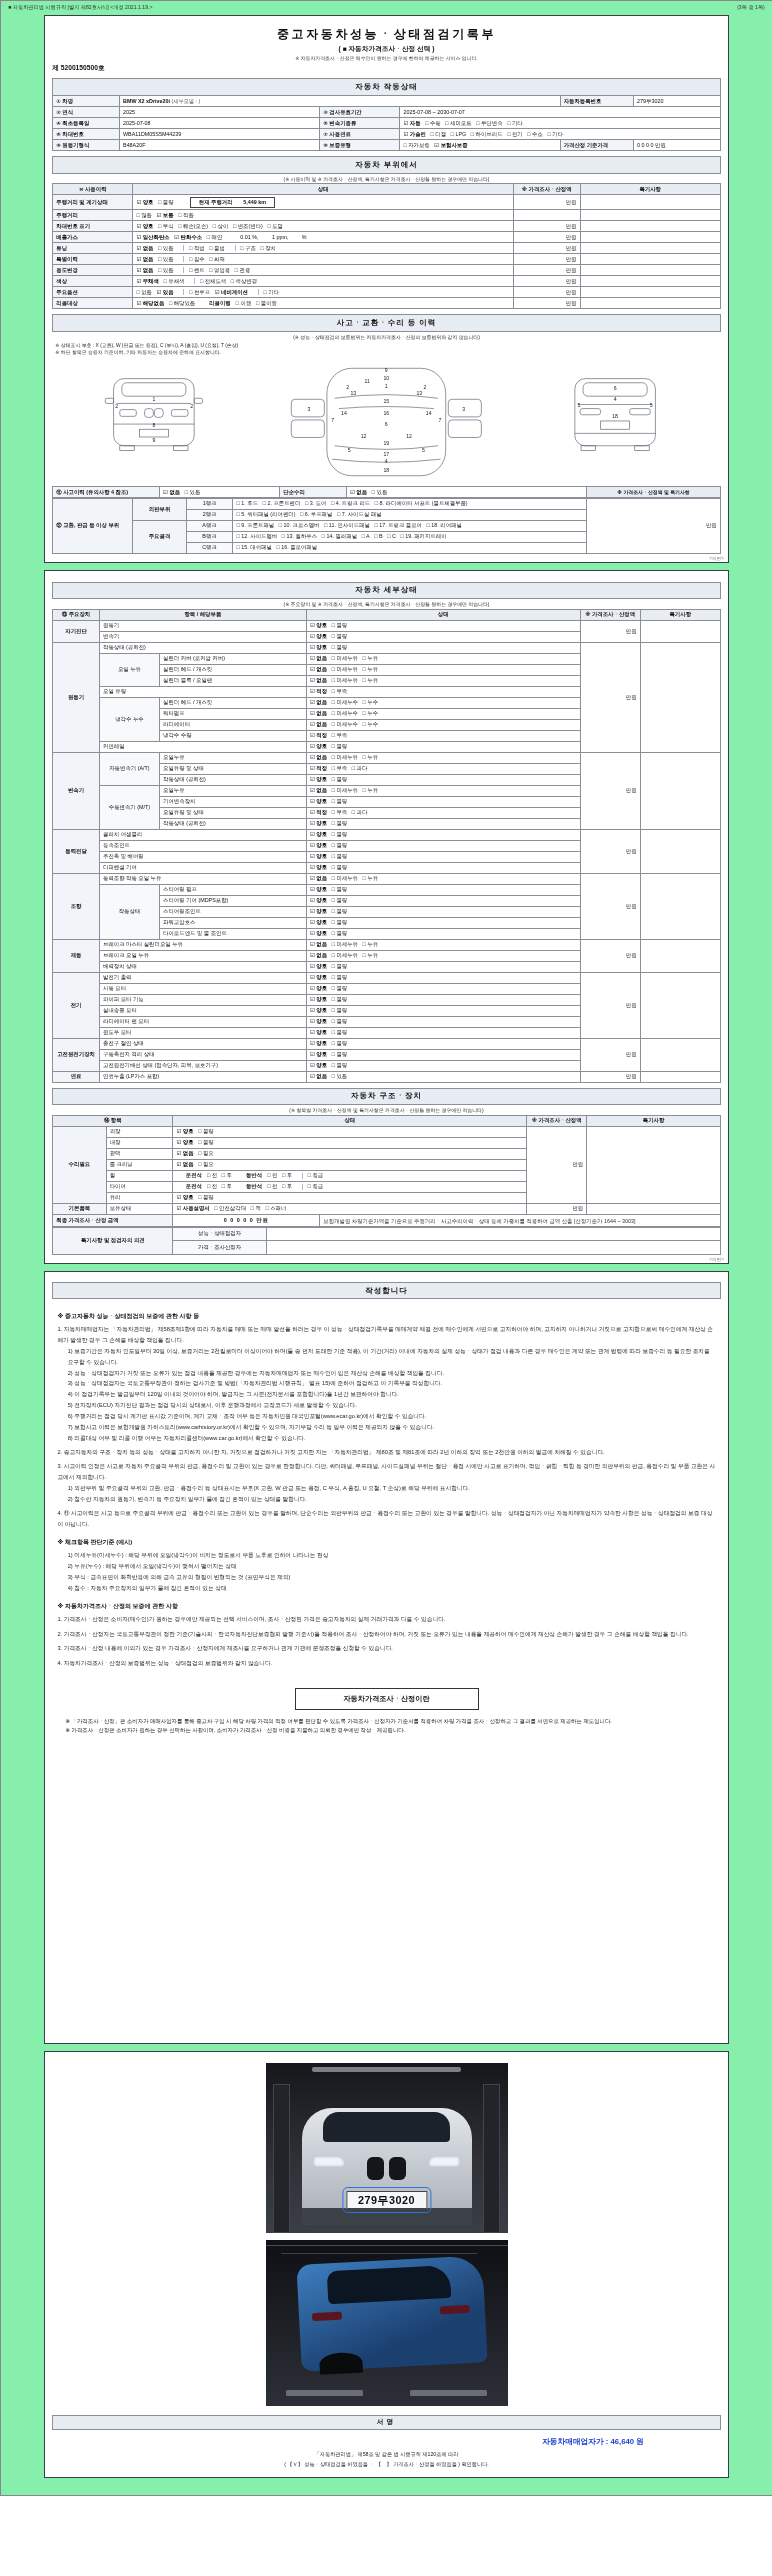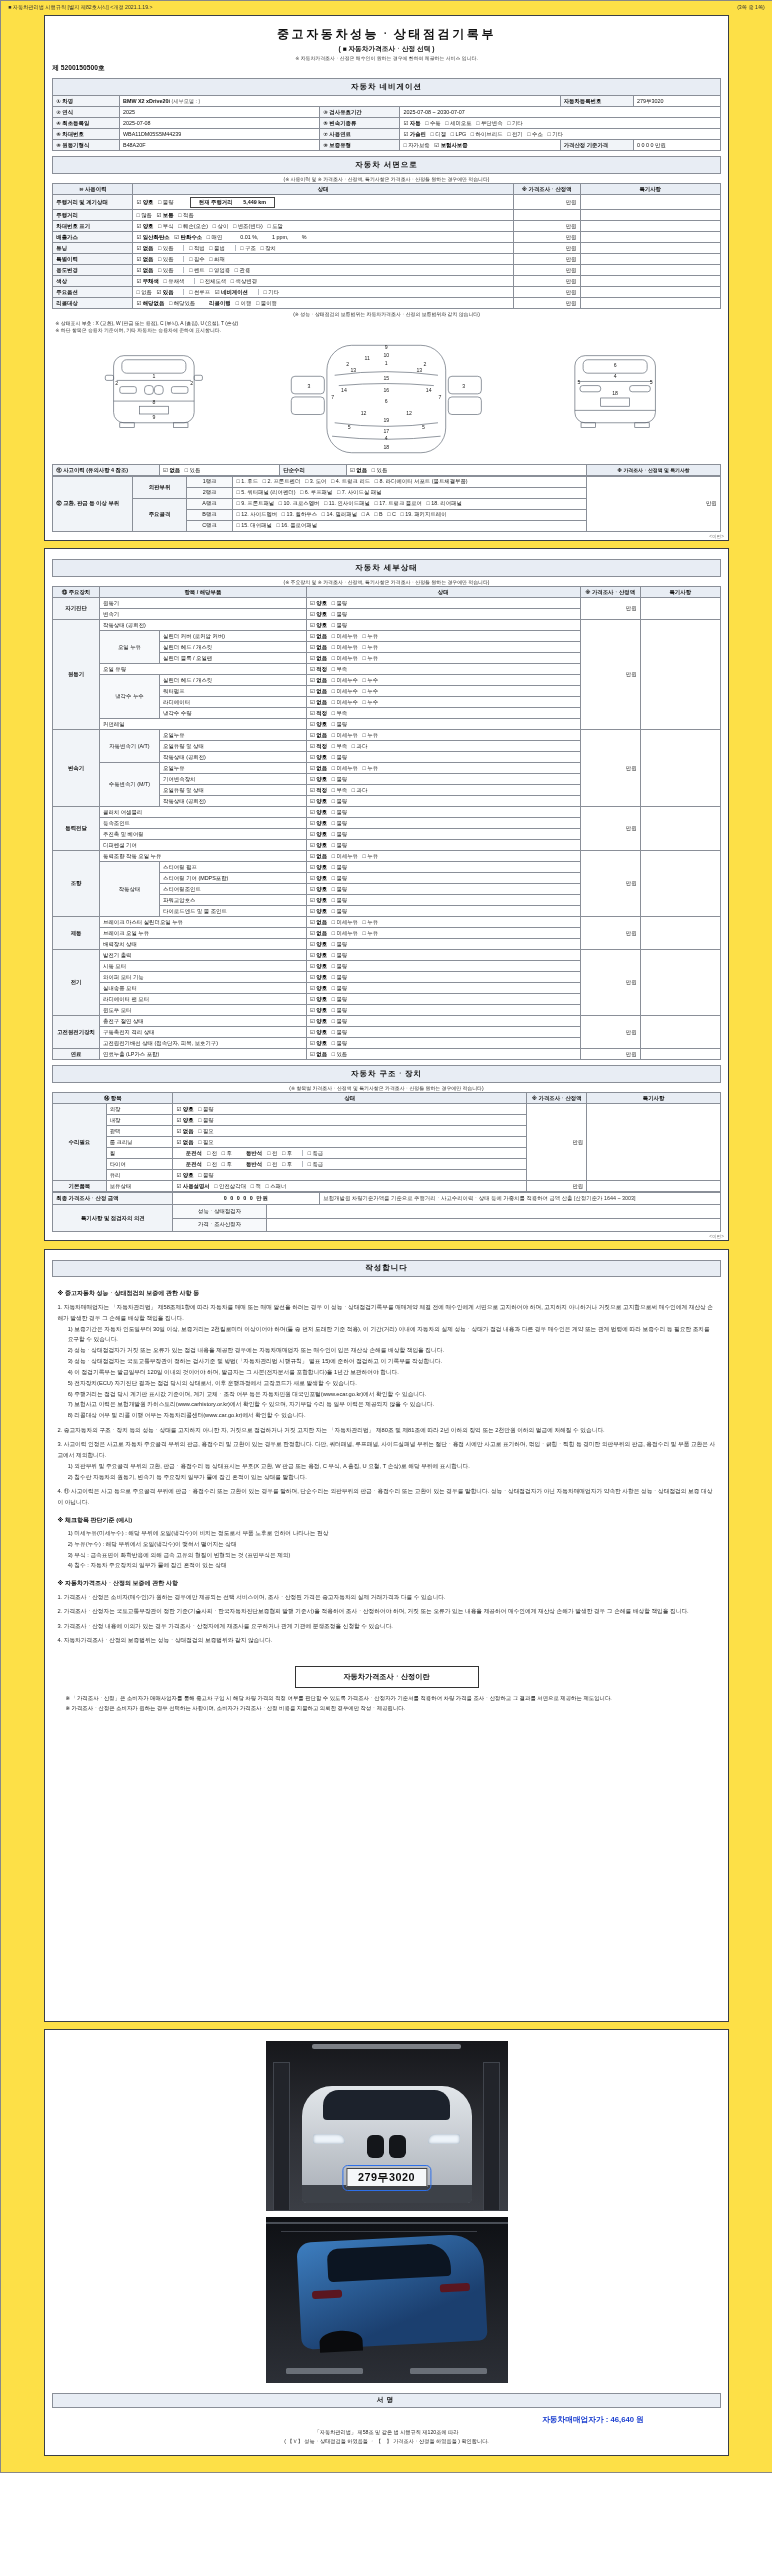--- a/index.html
+++ b/index.html
@@ -1,17 +1,17 @@
 <!DOCTYPE html>
 <html style="font-size:8.2px"><head>
 <meta charset="utf-8">
 <style>
   *{box-sizing:border-box;margin:0;padding:0;}
   body{width:773px;background:#fff;font-family:"Liberation Sans","DejaVu Sans",sans-serif;color:#111;}
-  .page{width:773px;border:0.5px solid #888;background:#fde047;padding:2.1px 0 9.3px;}
+  .page{width:773px;border:0.5px solid #888;background:#86efac;padding:2.1px 0 9.3px;}
   .topline{display:flex;justify-content:space-between;font-size:5.2px;color:#333;padding:1px 7.2px 2.1px;}
   .sheet{width:685px;margin:2.1px auto 7.2px;border:1px solid #3a3f46;background:#fff;padding:5.2px 7.2px 8.2px;position:relative;}
   .main-title{text-align:center;font-size:12px;font-weight:bold;letter-spacing:2.6px;margin-top:4.1px;}
   .sub-title{text-align:center;font-size:6.7px;font-weight:bold;margin:2.6px 0 1px;}
   .head-note{text-align:center;font-size:4.9px;color:#333;margin-bottom:3.1px;}
   .doc-no{font-size:6.7px;font-weight:bold;margin:3.1px 0 2.6px;}
   .band{background:#e8edf4;border:0.5px solid #8a8f98;text-align:center;font-weight:bold;font-size:7.5px;letter-spacing:1px;padding:2.6px 0;margin-top:5.2px;}
   .sec-note{text-align:center;font-size:4.9px;color:#222;padding:2.1px 0;}
   .legend{font-size:4.9px;color:#222;padding:0.5px 3.1px;}
   table.tbl{border-collapse:collapse;width:100%;table-layout:fixed;margin-top:-0.5px;}
@@ -82,21 +82,21 @@
     <span>■ 자동차관리법 시행규칙 [별지 제82호서식] &lt;개정 2021.1.19.&gt;</span>
     <span>(3쪽 중 1쪽)</span>
   </div>
 
   <div class="sheet">
     <div class="main-title">중고자동차성능ㆍ상태점검기록부</div>
     <div class="sub-title">( ■ 자동차가격조사ㆍ산정 선택 )</div>
     <div class="head-note">※ 자동차가격조사ㆍ산정은 매수인이 원하는 경우에 한하여 제공하는 서비스 입니다.</div>
     <div class="doc-no">제 5200150500호</div>
 
-    <div class="band">자동차 네비게이션</div>
+    <div class="band">자동차 작동상태</div>
     <table class="tbl">
       <colgroup>
           <col style="width:10%">
           <col style="width:30%">
           <col style="width:12%">
           <col style="width:24%">
           <col style="width:11%">
           <col style="width:13%">
         </colgroup>
       <tbody>
@@ -128,21 +128,21 @@
         <td class="c-label">⑧ 원동기형식</td>
         <td>B48A20F</td>
         <td class="c-label">⑨ 보증유형</td>
         <td><span class="opt">□ 자가보증</span><span class="opt on">☑ 보험사보증</span></td>
         <td class="c-label">가격산정 기준가격</td>
         <td>0 0 0 0 만원</td>
       </tr>
     </tbody>
       </table>
 
-    <div class="band">자동차 서면으로</div>
+    <div class="band">자동차 부위에서</div>
     <div class="sec-note">(※ 사용이력 및 ※ 가격조사ㆍ산정액, 특기사항은 가격조사ㆍ산정을 원하는 경우에만 적습니다)</div>
     <table class="tbl">
       <colgroup>
           <col style="width:12%">
           <col style="width:57%">
           <col style="width:10%">
           <col style="width:21%">
         </colgroup>
       <thead>
         <tr>
@@ -209,20 +209,21 @@
           </tr>
           <tr>
             <td class="c-label">리콜대상</td>
             <td class="c-state"><span class="opt on">☑ 해당없음</span><span class="opt">□ 해당있음</span><span class="inlbl">리콜이행</span><span class="opt">□ 이행</span><span class="opt">□ 불이행</span></td>
             <td class="c-price">만원</td>
             <td class="c-note"></td>
           </tr>
         </tbody>
     </table>
 
+    <div class="band">사고ㆍ교환ㆍ수리 등 이력</div>
     <div class="sec-note">(※ 성능ㆍ상태점검의 보증범위는 자동차가격조사ㆍ산정의 보증범위와 같지 않습니다)</div>
     <div class="legend">※ 상태표시 부호 : X (교환), W (판금 또는 용접), C (부식), A (흠집), U (요철), T (손상)</div>
     <div class="legend">※ 하단 항목은 승용차 기준이며, 기타 자동차는 승용차에 준하여 표시합니다.</div>
 
     <svg id="diagram" viewBox="0 0 1240 242" xmlns="http://www.w3.org/2000/svg">
       <g class="ln">
         <rect x="92" y="38" width="156" height="130" rx="20"></rect>
         <rect x="108" y="46" width="124" height="26" rx="9"></rect>
         <line x1="98" y1="86" x2="242" y2="86"></line>
         <rect x="104" y="98" width="32" height="13" rx="4"></rect>

